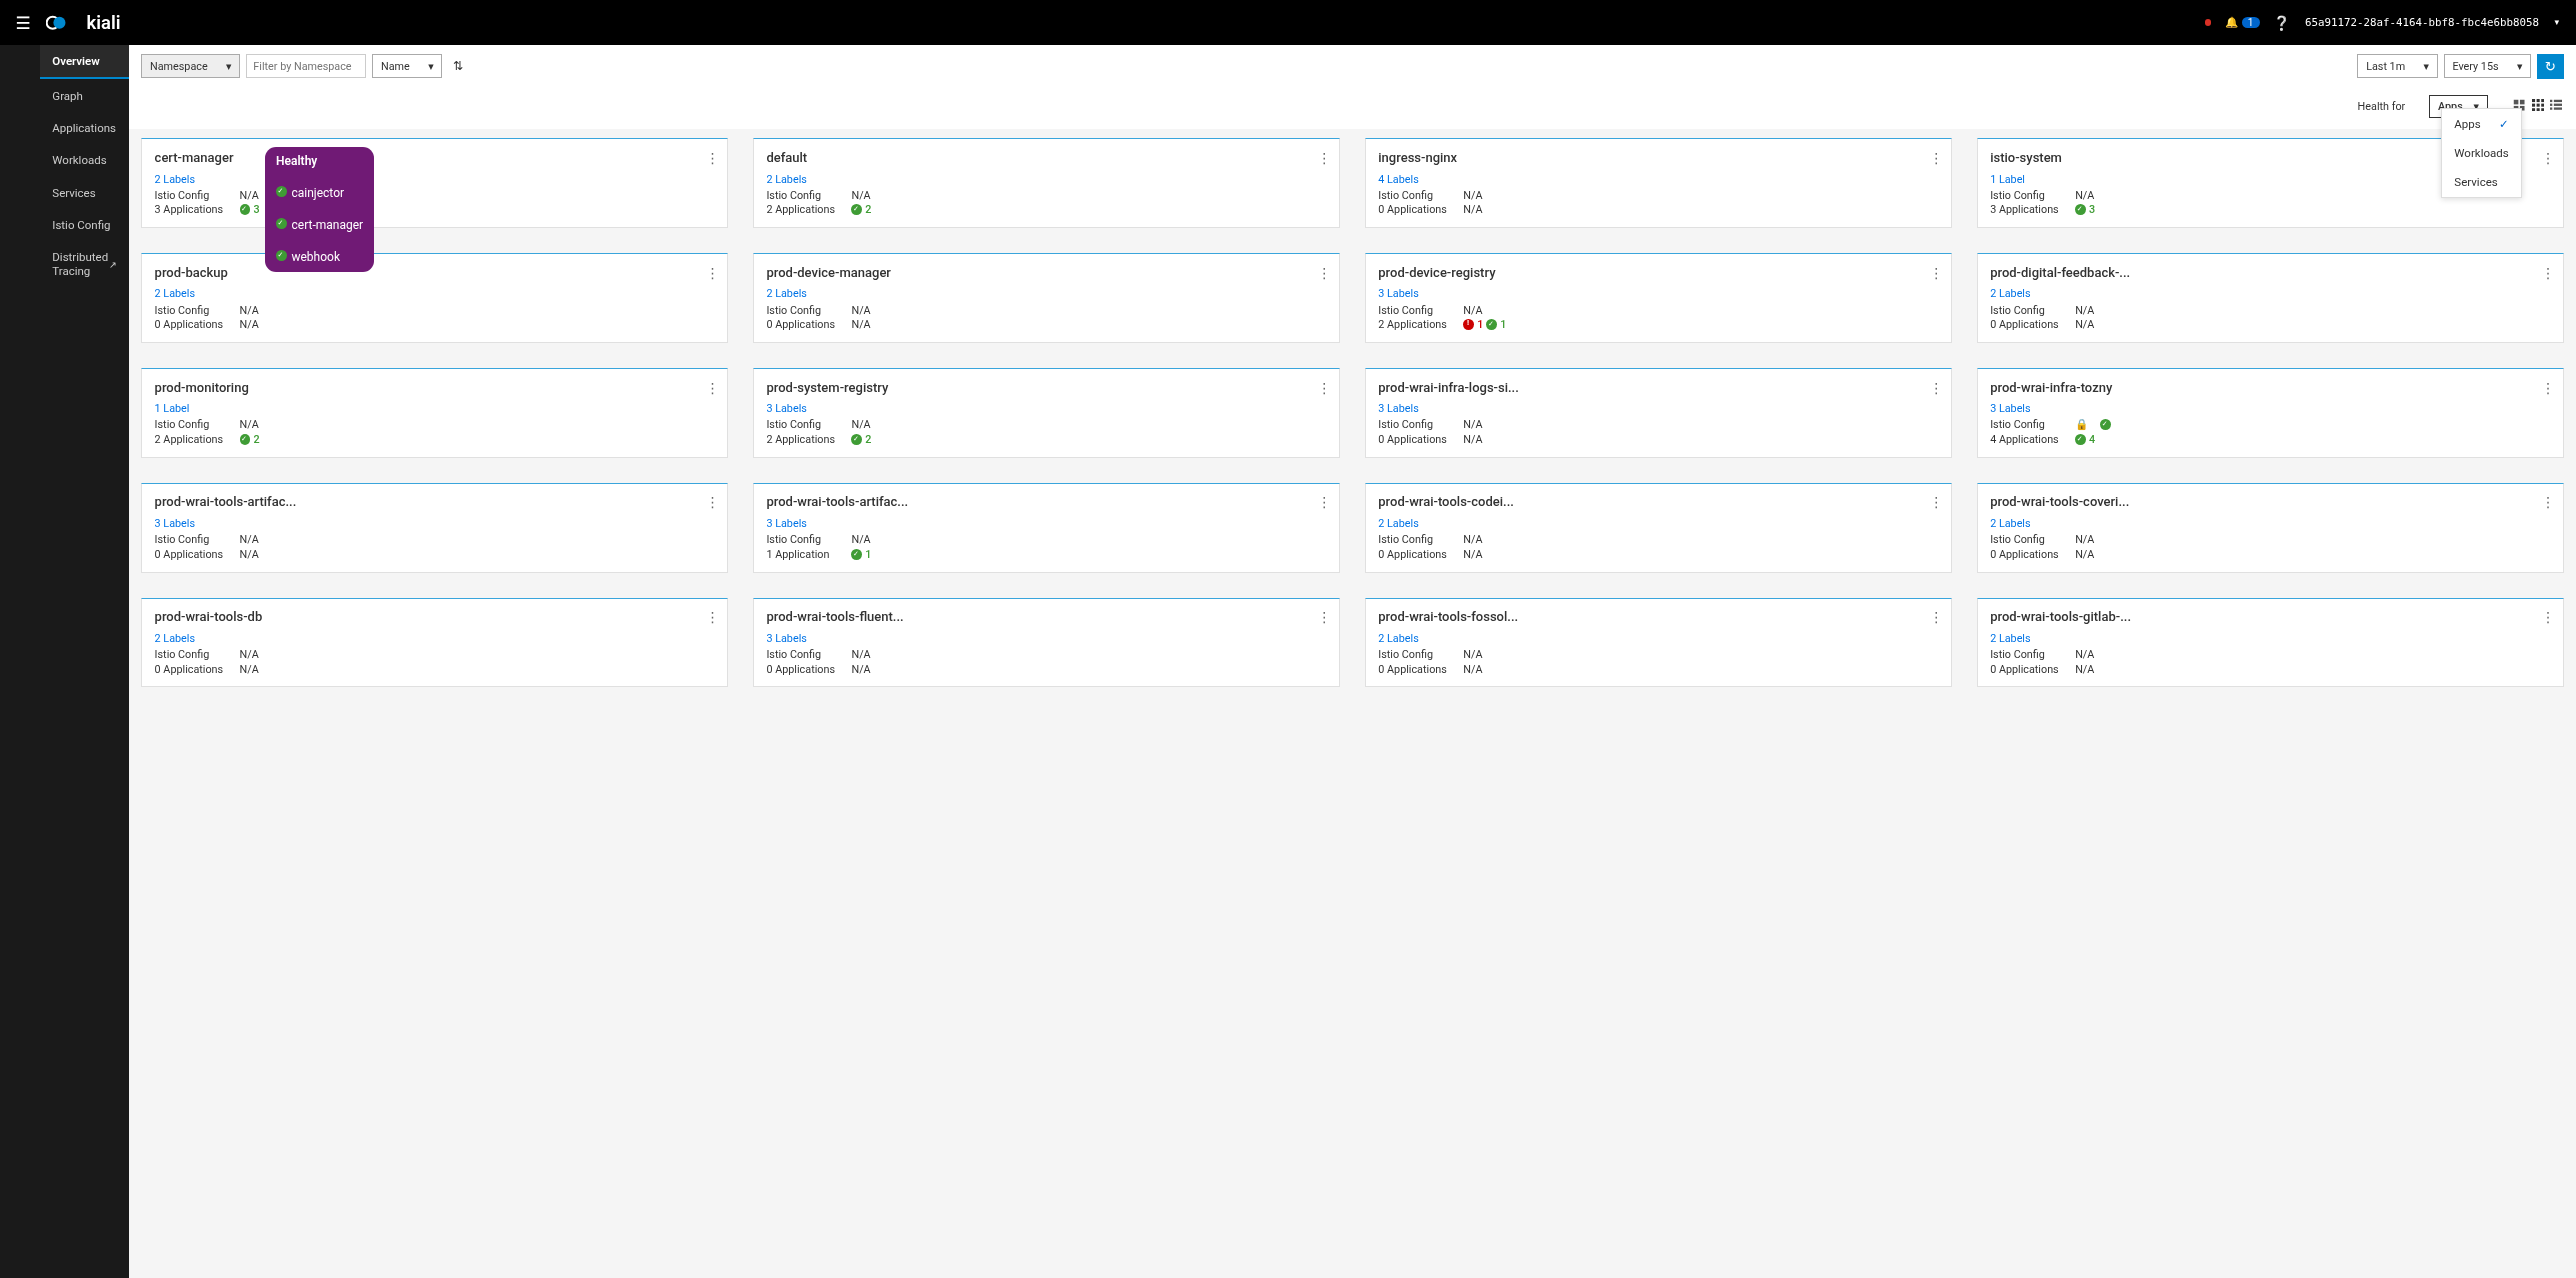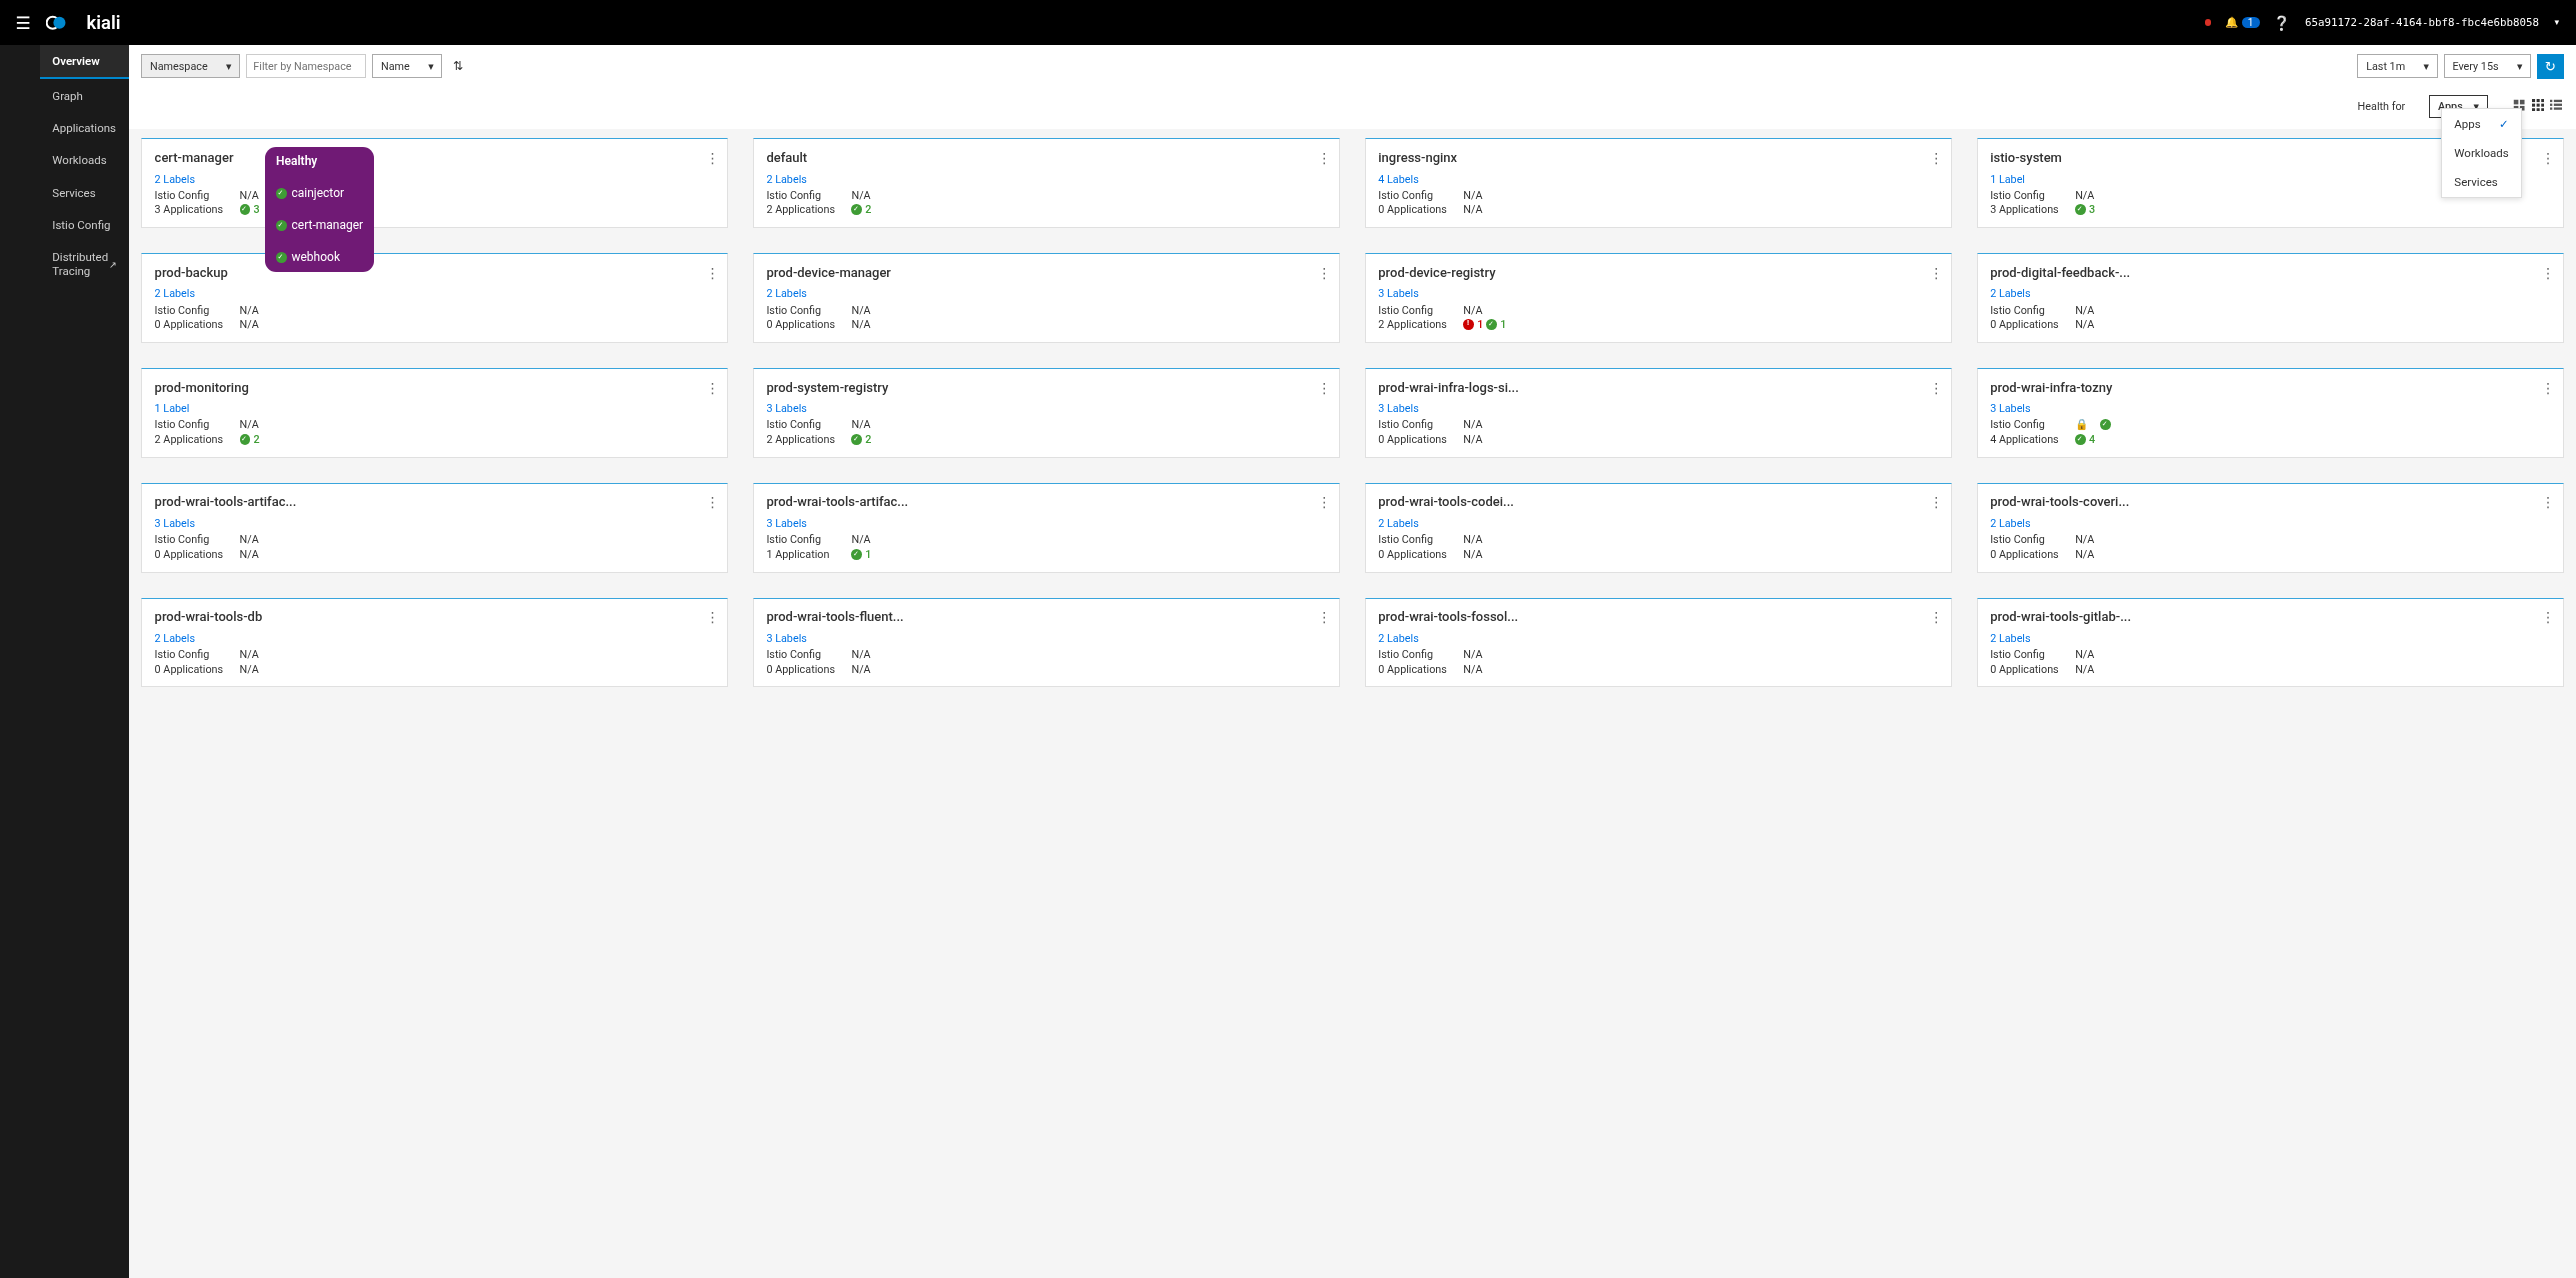--- a/index.html
+++ b/index.html
@@ -53,21 +53,21 @@
 .ok-icon { display: inline-block; width: 10.8px; height: 10.8px; background: #3f9c35; border-radius: 50%; position: relative; }
 .ok-icon::after { content: "✓"; color: #fff; font-size: 7px; position: absolute; top: 0; left: 1.5px; line-height: 10.8px; }
 .err-icon { display: inline-block; width: 10.8px; height: 10.8px; background: #cc0000; border-radius: 50%; position: relative; }
 .err-icon::after { content: "!"; color: #fff; font-size: 7.7px; font-weight: bold; position: absolute; top: -0.8px; left: 3.8px; }
 .green-num { color: #3f9c35; font-weight: 500; }
 .red-num { color: #cc0000; font-weight: 500; }
 .lock-icon { color: #666; }
 
 .tooltip { position: absolute; background: #701a75; color: #fff; padding: 7.7px 10.8px; border-radius: 11px; z-index: 50; font-size: 12px; }
 .tooltip-title { font-weight: 600; margin-bottom: 4.6px; }
-.tooltip-item { display: flex; align-items: center; gap: 4.6px; margin-top: 18px; }
+.tooltip-item { display: flex; gap: 4.6px; margin-top: 18px; }
 </style>
 </head>
 <body>
 
 <div class="header">
   <div class="header-left">
     <span class="hamburger">☰</span>
     <div class="logo">
       <span class="logo-icon">
         <svg viewBox="0 0 32 32" width="21.5" height="21.5">

